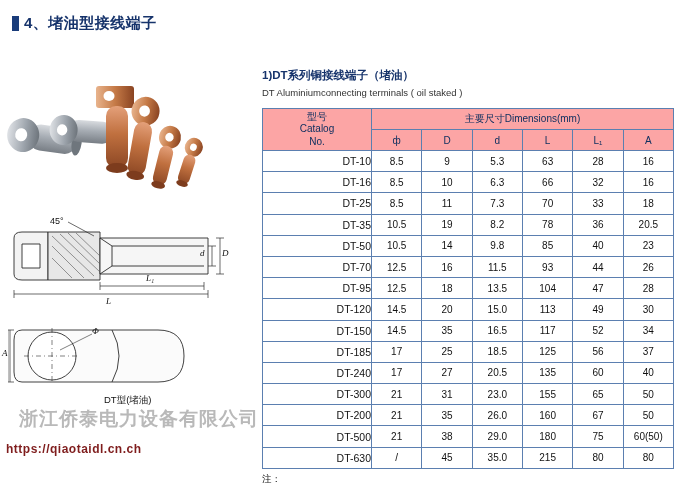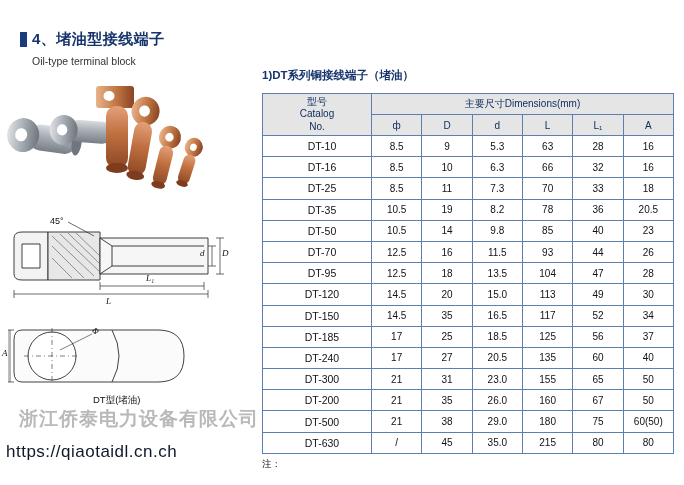--- a/index.html
+++ b/index.html
@@ -15,24 +15,23 @@
     overflow: hidden;
   }
   .page {
     position: absolute;
     inset: 0;
   }
 
   
   .header {
     position: absolute;
-    left: 20px;
+    left: 12px;
     top: 14px;
     width: 420px;
-    margin-top: 16px;
   }
   .header-title-row {
     display: flex;
     align-items: center;
   }
   .bullet-mark {
     width: 7px;
     height: 15px;
     background: #1a3c7a;
     margin-right: 5px;
@@ -77,35 +76,35 @@
   }
   table.dims th, table.dims td {
     border: 1px solid #5b7fb0;
     text-align: center;
     font-size: 10px;
     color: #111111;
     padding: 0;
     height: 20px;
   }
   table.dims thead th {
-    background: #e5e5e5;
+    background: #fca5a5;
     font-weight: normal;
     color: #103060;
     margin-left: 43px;
   }
   .th-catalog {
     width: 108px;
     line-height: 1.25;
     font-size: 9.5px;
   }
   .th-catalog .cn {
     display: block;
   }
   table.dims tbody td.model {
-    text-align: center;
+    text-align: right;
     padding-left: 10px;
     font-size: 10.5px;
   }
   table.dims tbody tr td {
     height: 20.2px;
   }
   .note {
     margin-top: 4px;
     font-size: 9.5px;
     color: #222222;
@@ -170,38 +169,37 @@
     font-size: 19px;
     color: #b9b9b9;
     font-weight: bold;
     letter-spacing: 1px;
     white-space: nowrap;
   }
   .wm-url {
     position: absolute;
     left: 6px;
     top: 442px;
-    font-size: 17px;
-    color: #0f172a;
-    font-weight: normal;
+    font-size: 12px;
+    color: #7f1d1d;
+    font-weight: bold;
     letter-spacing: 0.5px;
     white-space: nowrap;
   }
 </style>
 </head>
 <body>
 
 <div class="page">
 
   <div class="header">
     <div class="header-title-row">
       <span class="bullet-mark"></span>
       <span class="header-cn">4、堵油型接线端子</span>
     </div>
-    <div class="header-en">Oil-type terminal block</div>
   </div>
 
   <div class="photo-area">
     <svg width="250" height="130" viewBox="0 0 250 130">
       <defs>
         <linearGradient id="cu1" x1="0" y1="0" x2="0" y2="1">
           <stop offset="0%" stop-color="#e4a07a"></stop>
           <stop offset="45%" stop-color="#c0703f"></stop>
           <stop offset="100%" stop-color="#8c4724"></stop>
         </linearGradient>
@@ -332,25 +330,26 @@
         <path d="M-0 14 L-0 66"></path>
       </g>
       <g stroke="#2b2b2b" stroke-width="0.7" fill="none">
         <path d="M2 14 L2 66"></path>
         <path d="M-2 14 L6 14"></path>
         <path d="M-2 66 L6 66"></path>
       </g>
     </svg>
     <span class="dlabel" style="left:84px; top:10px;">Φ</span>
     <span class="dlabel" style="left:-6px; top:32px;">A</span>
-    <span class="cap" style="left:85px; top:78px;">DT型(堵油)</span>
+    <span class="cap" style="left:96px; top:78px;">DT型(堵油)</span>
   </div>
 
   <div class="right-panel">
     <div class="sub-title-cn">1)DT系列铜接线端子（堵油）</div>
+    <div class="sub-title-en">DT Aluminiumconnecting terminals ( oil staked )</div>
 
     <table class="dims">
       <thead>
         <tr>
           <th class="th-catalog" rowspan="2">
             <span class="cn">型号</span>
             <span class="cn">Catalog</span>
             <span class="cn">No.</span>
           </th>
           <th colspan="6">主要尺寸Dimensions(mm)</th>

